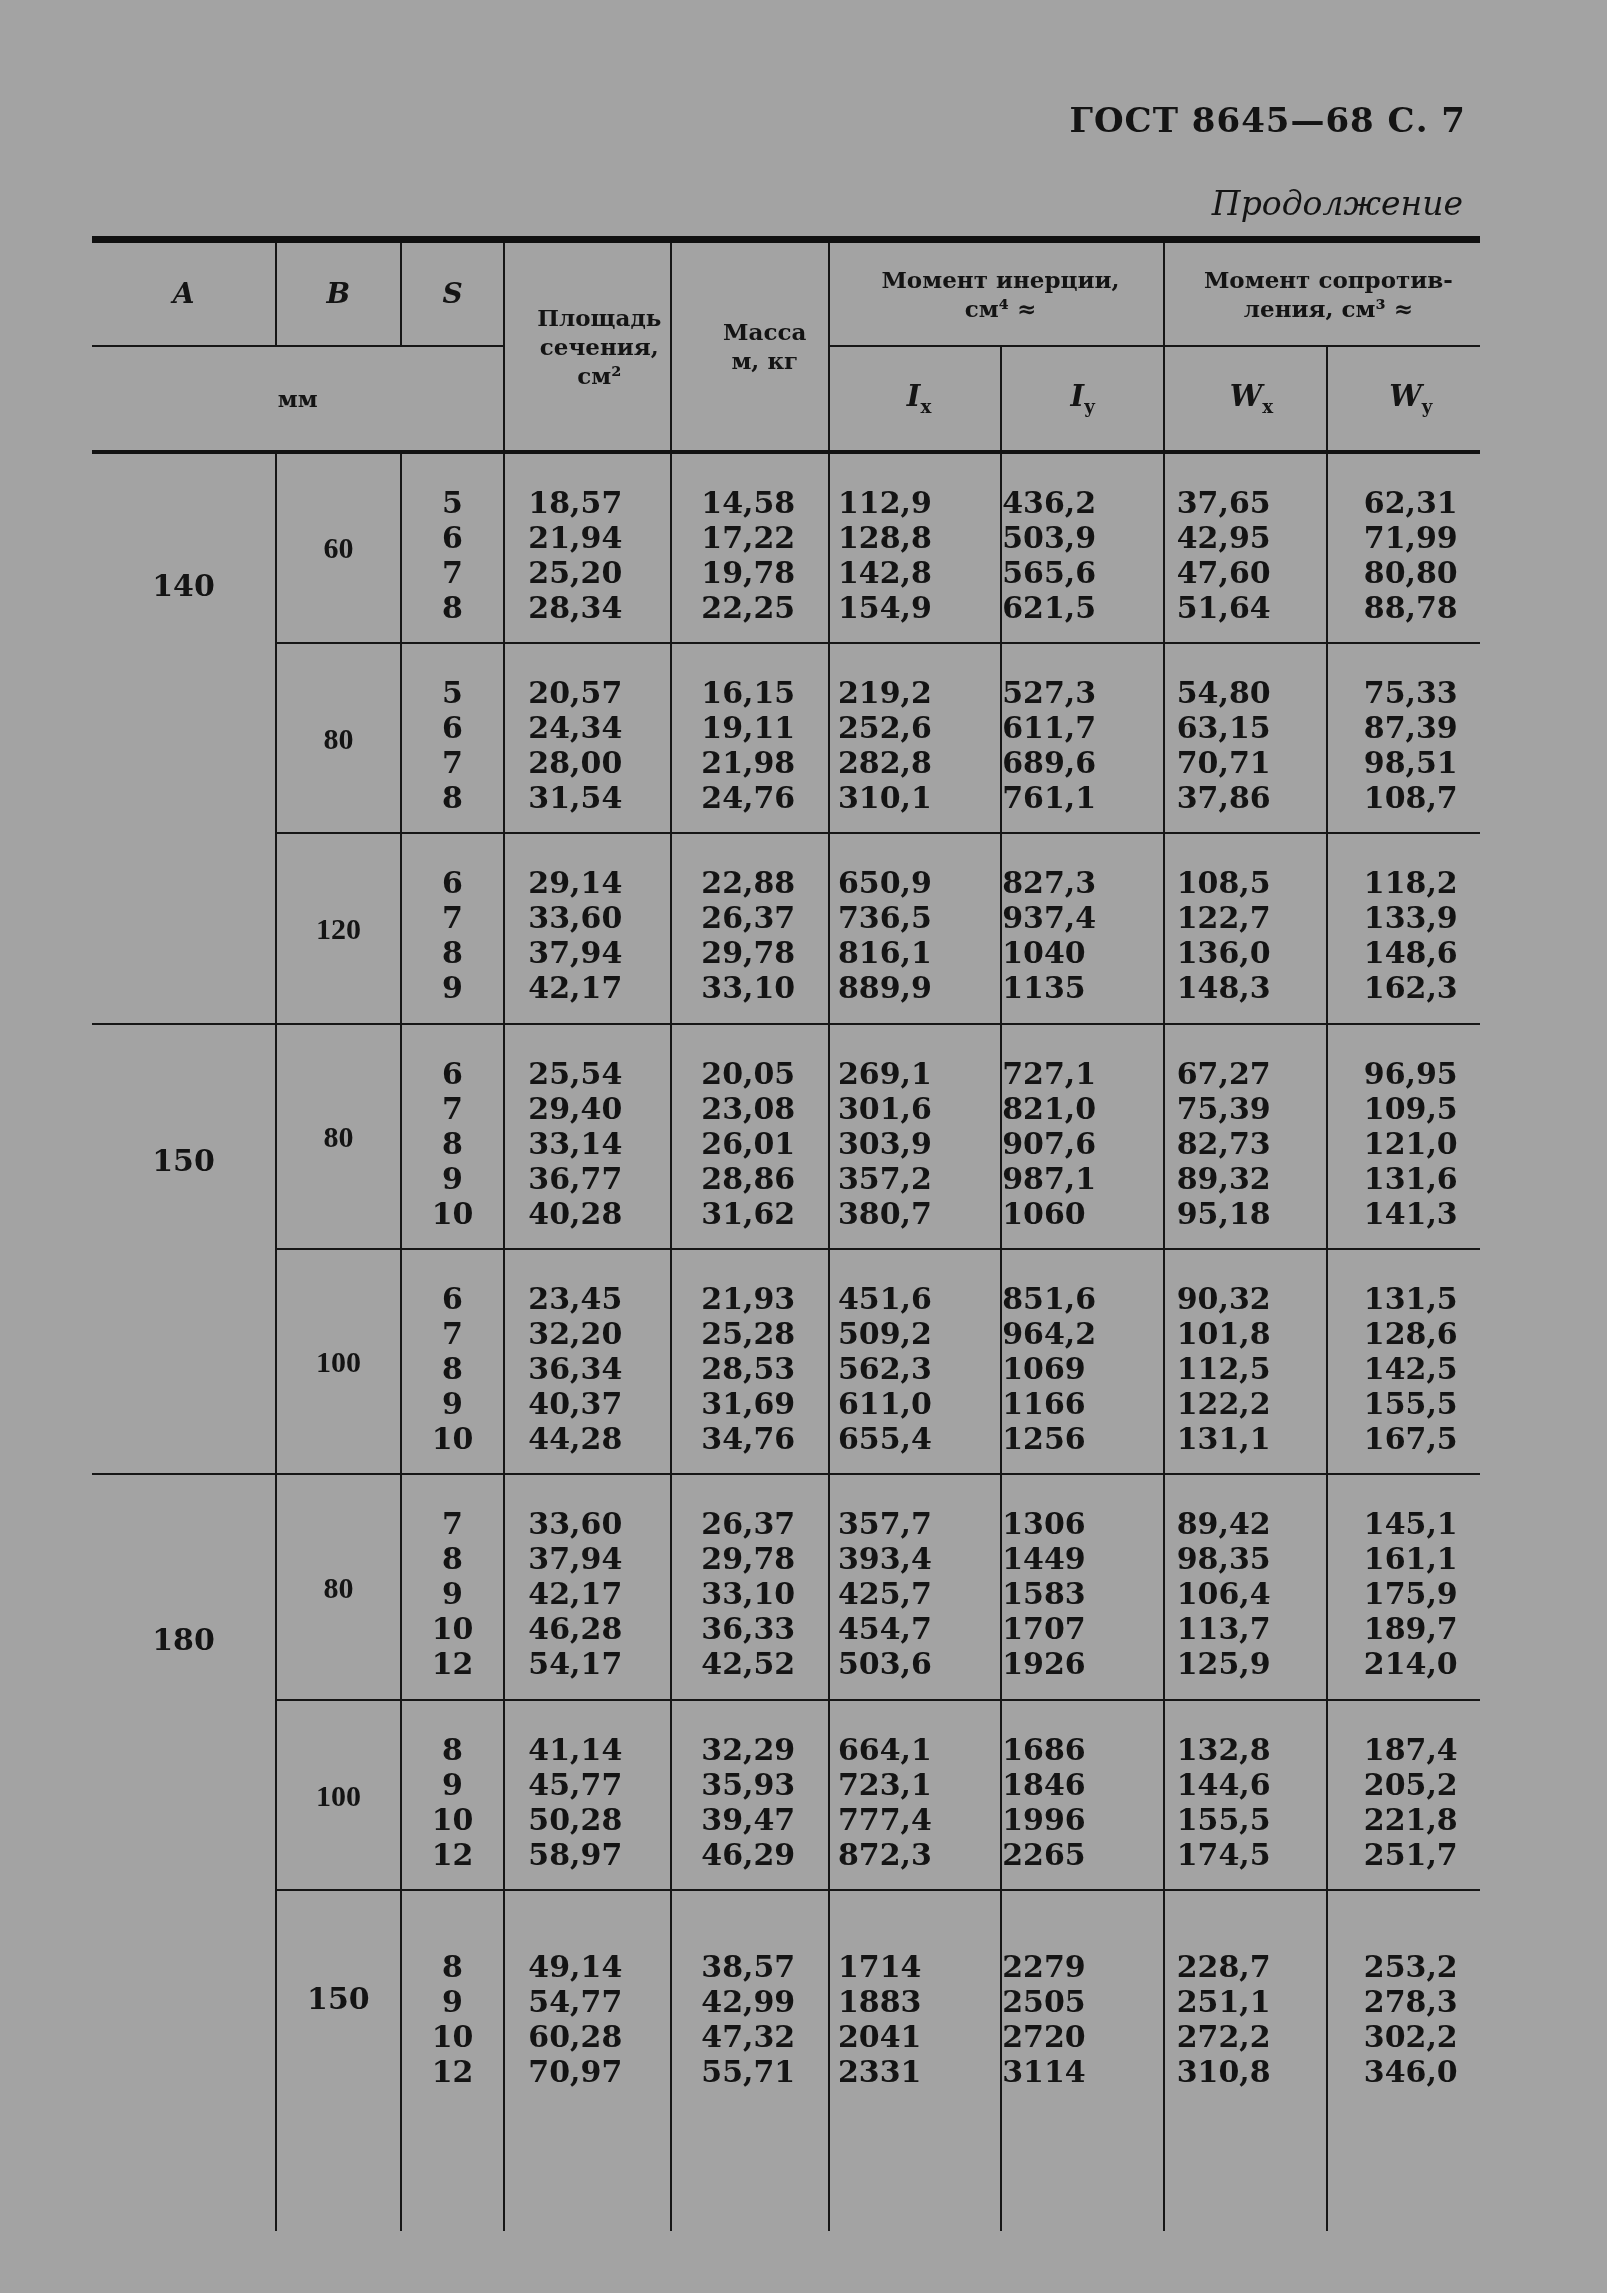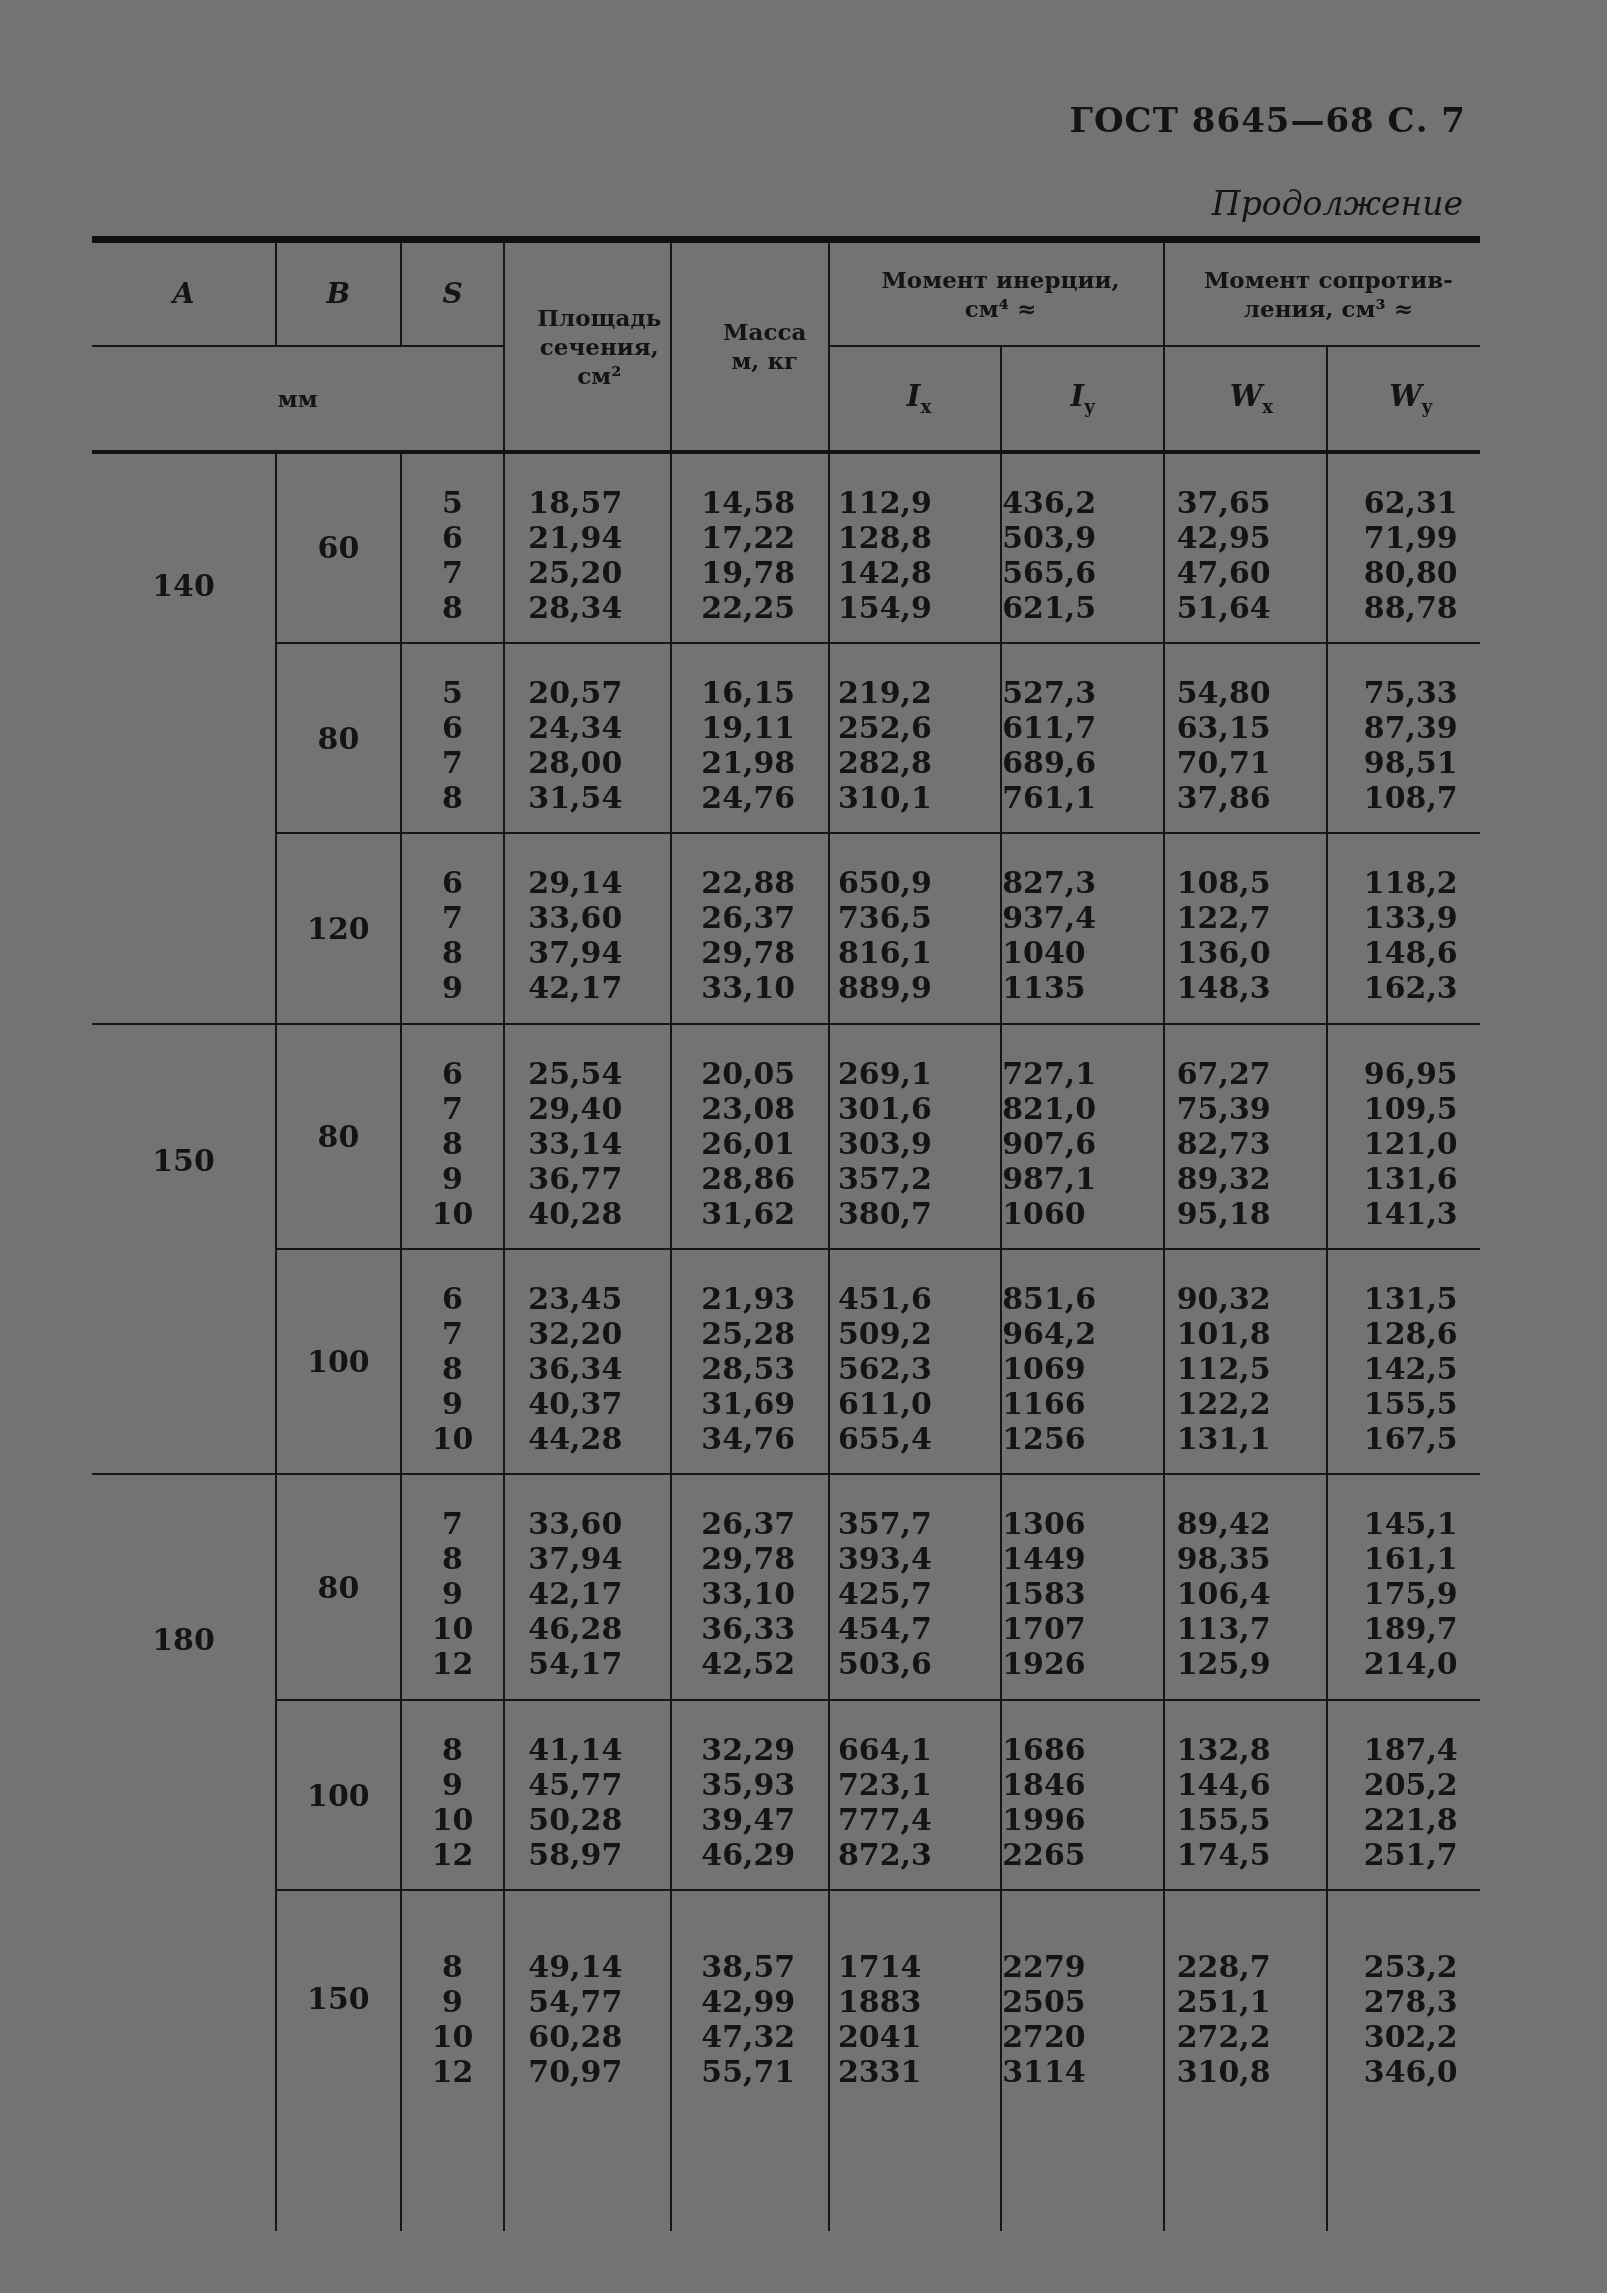--- a/index.html
+++ b/index.html
@@ -1,18 +1,18 @@
 <!DOCTYPE html>
 <html><head>
 <meta charset="utf-8">
 <style>
   html,body { margin:0; padding:0; background:#e8e8e6; }
   .page {
     position:relative; width:1608px; height:2293px;
-    background:#737373; color:#141414; overflow:hidden;
+    background:#a3a3a3; color:#141414; overflow:hidden;
     font-family:"DejaVu Serif","Liberation Serif",serif;
   }
   .gost-header {
     position:absolute; top:100px; right:142px;
     font-size:34px; font-weight:700; letter-spacing:1px; white-space:nowrap;
   }
   .continuation {
     position:absolute; top:184px; right:145px;
     font-size:33px; font-style:italic; white-space:nowrap;
   }
@@ -57,21 +57,21 @@
   tr.blk-first td:not(.a-val):not(.b-val) { padding-top:31px; }
   tr.blk-deep  td:not(.a-val):not(.b-val) { padding-top:58px; }
   tr.blk-last td, tr.blk-end td { padding-bottom:17.4px; }
   tr.blk-last td { border-bottom:2.9px solid #161616; }
   td.a-val { vertical-align:top; text-align:center; }
   td.a-g0 { padding-top:114px; }
   td.a-g1 { padding-top:118px; }
   td.a-g2 { padding-top:147px; }
   td.a-sep { border-bottom:2.9px solid #161616; }
   td.b-val { text-align:center; }
-  td.b-sep { border-bottom:2.9px solid #161616; }
+  td.b-sep { border-bottom:2.9px solid #161616;font-family:Liberation Serif, serif; }
   tr.spacer { height:124px; }
   tr.spacer td { border-bottom:none; }
 </style>
 </head>
 <body>
 
 <div class="page">
   <div class="gost-header">ГОСТ 8645—68 С. 7</div>
   <div class="continuation">Продолжение</div>
 

